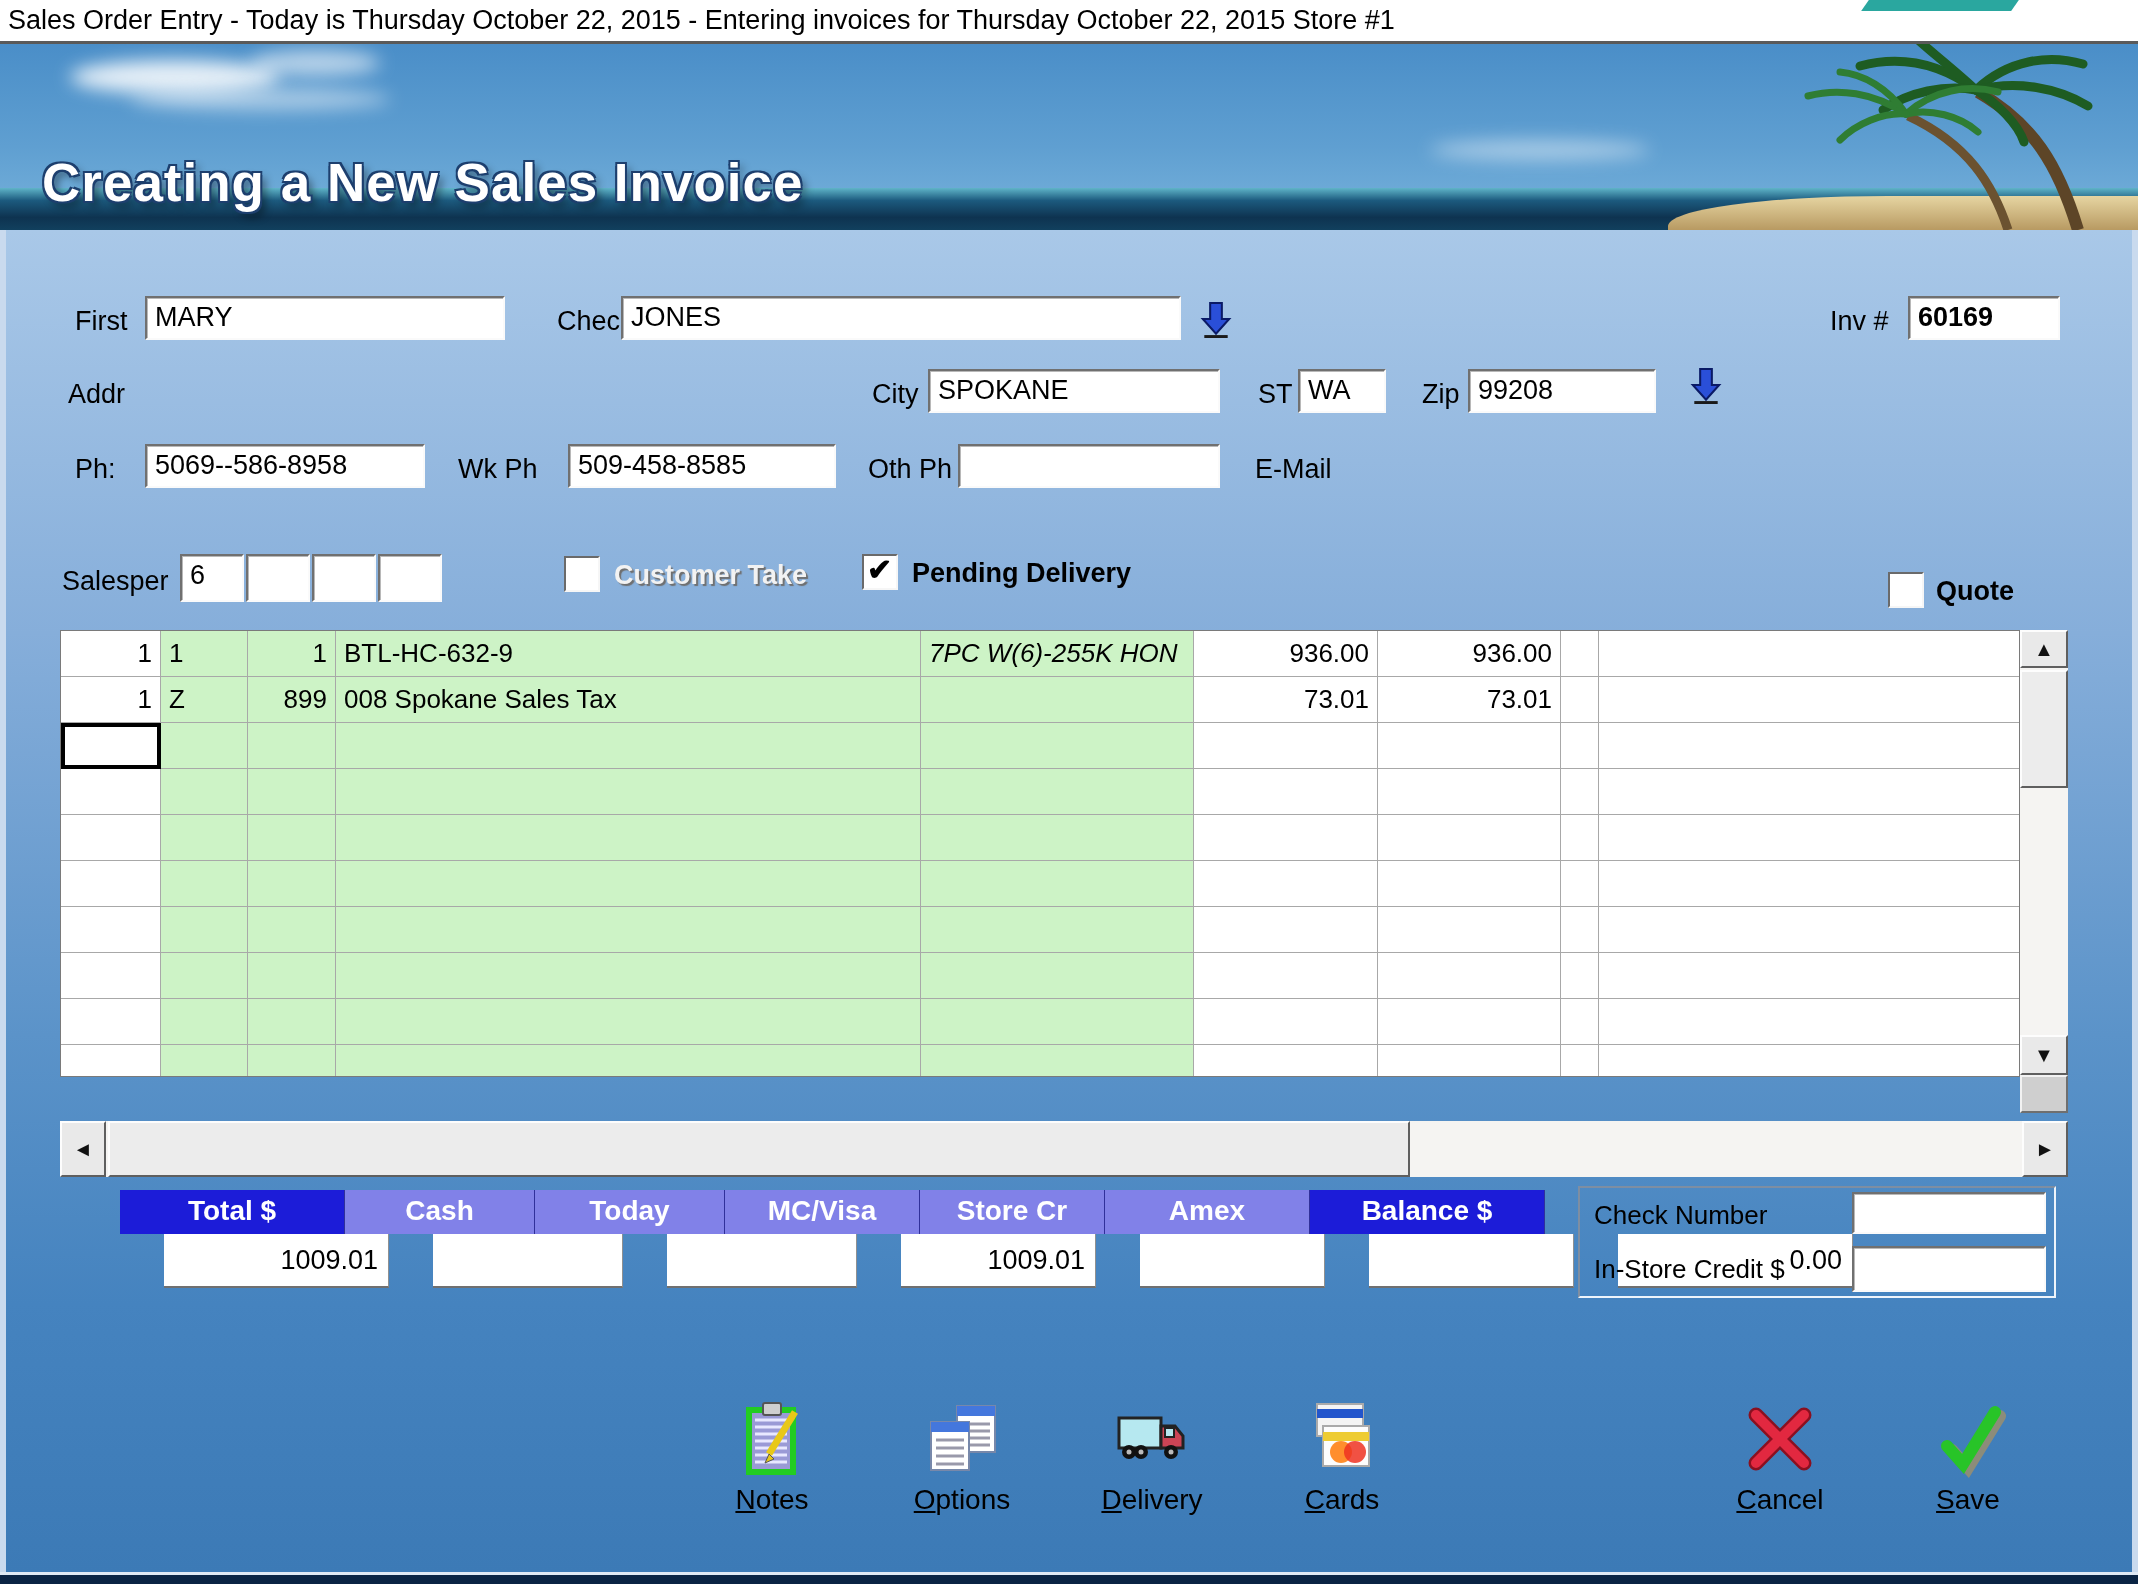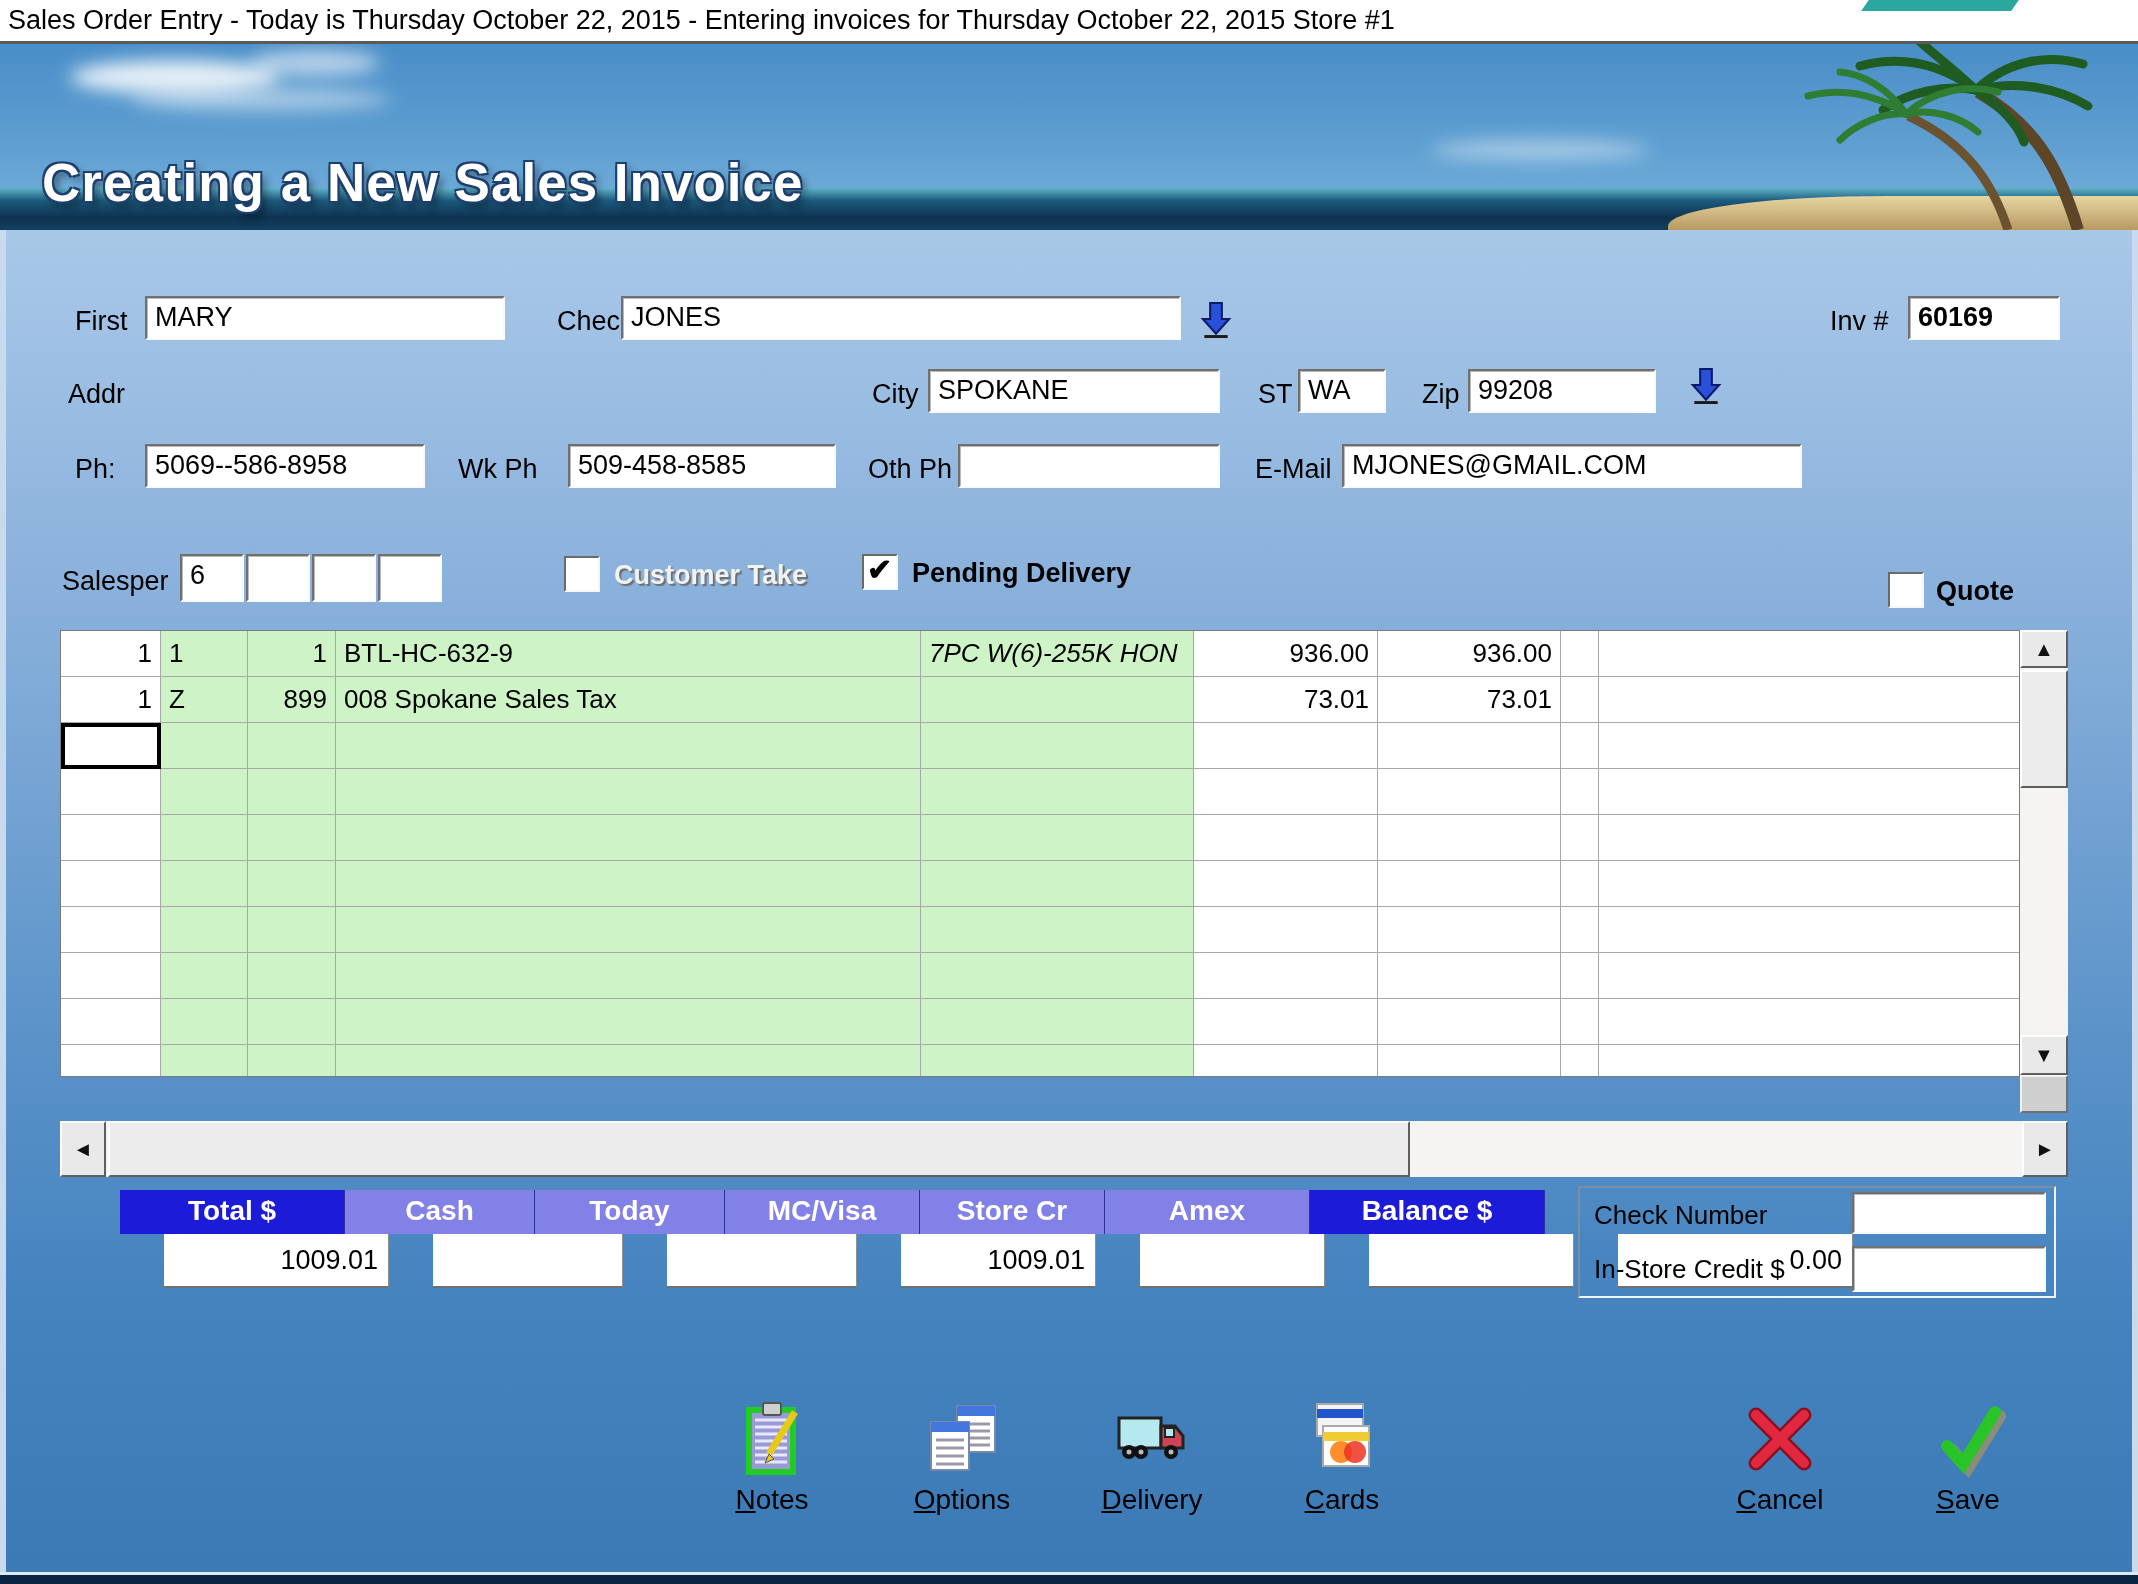--- a/index.html
+++ b/index.html
@@ -146,21 +146,20 @@
     <rect x="4" y="24" width="16" height="2.4" fill="#1a1a1a"></rect>
   </svg>
 
   <span class="abs flabel" style="left:75px;top:454px;">Ph:</span>
   <div class="abs inset field" style="left:145px;top:444px;width:280px;height:44px;">5069--586-8958</div>
   <span class="abs flabel" style="left:458px;top:454px;">Wk Ph</span>
   <div class="abs inset field" style="left:568px;top:444px;width:268px;height:44px;">509-458-8585</div>
   <span class="abs flabel" style="left:868px;top:454px;">Oth Ph</span>
   <div class="abs inset field" style="left:958px;top:444px;width:262px;height:44px;"></div>
   <span class="abs flabel" style="left:1255px;top:454px;">E-Mail</span>
-  <div class="abs inset field" style="left:1342px;top:444px;width:460px;height:44px;">MJONES@GMAIL.COM</div>
 
   <span class="abs flabel" style="left:62px;top:566px;">Salesper</span>
   <div class="abs inset field" style="left:180px;top:554px;width:64px;height:48px;">6</div>
   <div class="abs inset field" style="left:246px;top:554px;width:64px;height:48px;"></div>
   <div class="abs inset field" style="left:312px;top:554px;width:64px;height:48px;"></div>
   <div class="abs inset field" style="left:378px;top:554px;width:64px;height:48px;"></div>
 
   <div class="cb" style="left:564px;top:556px;"></div>
   <span class="abs cb-label disabled" style="left:614px;top:560px;">Customer Take</span>
   <div class="cb checked" style="left:862px;top:554px;"></div>

